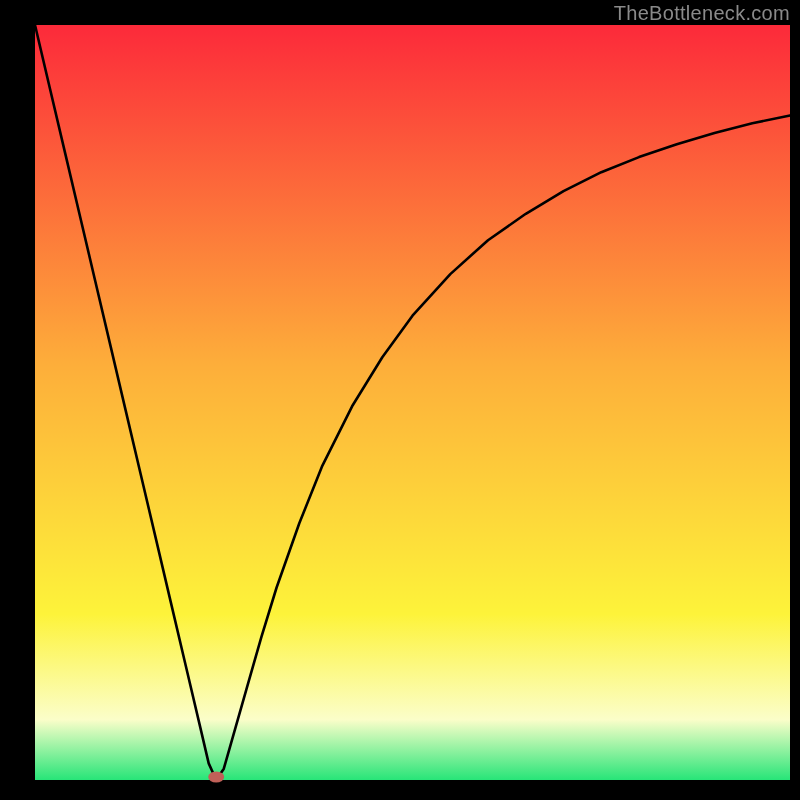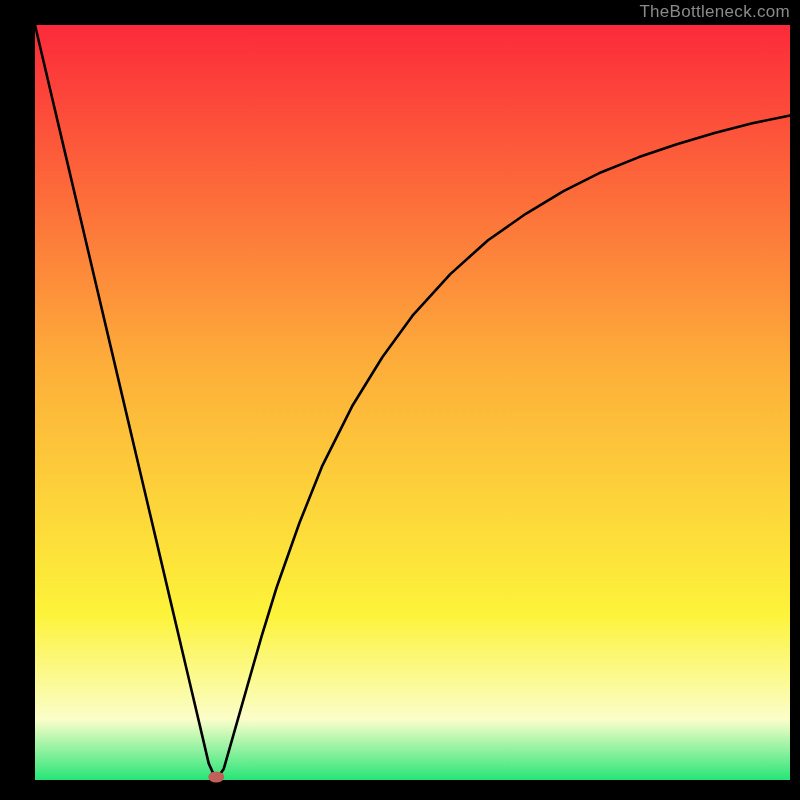--- a/index.html
+++ b/index.html
@@ -15,21 +15,21 @@
     position: relative;
     width: 800px;
     height: 800px;
     background: #000;
   }
   .attribution {
     position: absolute;
     top: 2px;
     right: 10px;
     color: #8a8a8a;
-    font-size: 17px;
+    font-size: 20px;
     letter-spacing: 0.3px;
     z-index: 10;
   }
   svg {
     position: absolute;
     top: 0;
     left: 0;
   }
 </style>
 </head>

